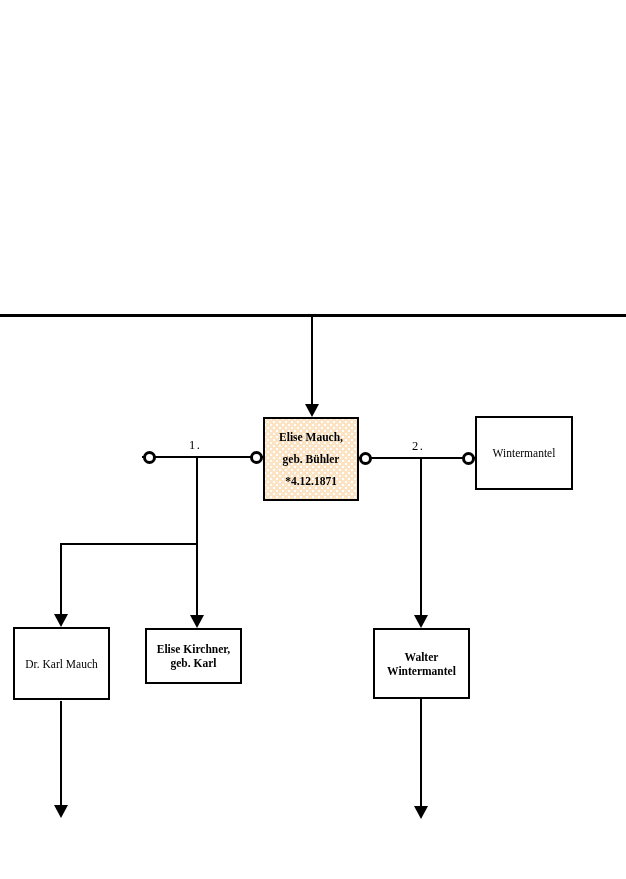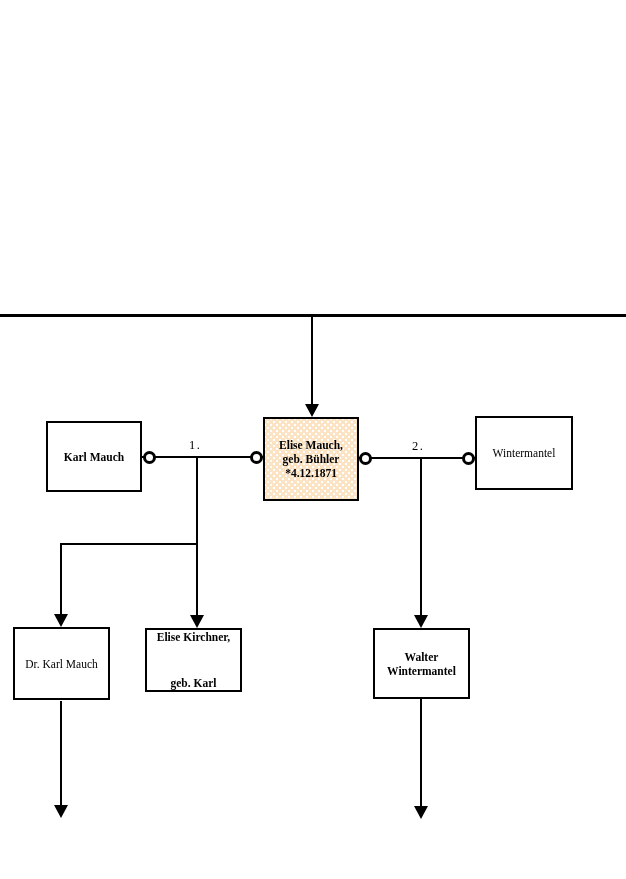--- a/index.html
+++ b/index.html
@@ -81,58 +81,55 @@
     font-size: 12.5px;
     line-height: 12px;
     color: #000000;
     letter-spacing: 1.5px;
     white-space: nowrap;
   }
   
   #arrow1-line { left: 311px; top: 317px; height: 88px; }
   #arrow1-head { left: 305px; top: 404px; }
   #box-karl    { left: 46px;  top: 421px; width: 96px; height: 71px; }
-  #box-elise   { left: 263px; top: 417px; width: 96px; height: 84px; }
+  #box-elise   { left: 263px; top: 417px; width: 96px; height: 84px; gap: 8px; }
   #box-winter  { left: 475px; top: 416px; width: 98px; height: 74px; }
   #m1-line { left: 142px; top: 456px; width: 121px; }
   #m2-line { left: 359px; top: 457px; width: 116px; }
   #m1-c-left  { left: 143px; top: 451px; }
   #m1-c-right { left: 250px; top: 451px; }
   #m2-c-left  { left: 359px; top: 452px; }
   #m2-c-right { left: 462px; top: 452px; }
   #m1-label { left: 189px; top: 439px; }
   #m2-label { left: 412px; top: 440px; }
   #m1-drop     { left: 196px; top: 457px; height: 159px; }
   #branch-line { left: 60px;  top: 543px; width: 138px; }
   #branch-drop { left: 60px;  top: 543px; height: 72px; }
   #arrow2-head { left: 54px;  top: 614px; }
   #arrow3-head { left: 190px; top: 615px; }
   #m2-drop     { left: 420px; top: 458px; height: 158px; }
   #arrow4-head { left: 414px; top: 615px; }
   #box-drkarl   { left: 13px;  top: 627px; width: 97px; height: 73px; font-family: Liberation Serif, serif; }
-  #box-kirchner { left: 145px; top: 628px; width: 97px; height: 64px; justify-content: space-between; }
+  #box-kirchner { left: 145px; top: 628px; width: 97px; height: 56px; }
   #box-walter   { left: 373px; top: 628px; width: 97px; height: 71px; }
   #arrow5-line { left: 60px; top: 701px; height: 105px; }
   #arrow5-head { left: 54px; top: 805px; }
   #arrow6-line { left: 420px; top: 699px; height: 108px; }
   #arrow6-head { left: 414px; top: 806px; }
 </style>
 </head>
 <body>
 
 <div class="canvas">
 
   <div class="topline"></div>
 
   <div id="arrow1-line" class="vline"></div>
   <div id="arrow1-head" class="arrowhead"></div>
 
-  <div id="box-karl" class="pbox">
-    <span>Karl Mauch</span>
-  </div>
 
   <div id="box-elise" class="pbox highlight">
     <span>Elise Mauch,</span>
     <span>geb. Bühler</span>
     <span>*4.12.1871</span>
   </div>
 
   <div id="box-winter" class="pbox normal-weight">
     <span>Wintermantel</span>
   </div>

